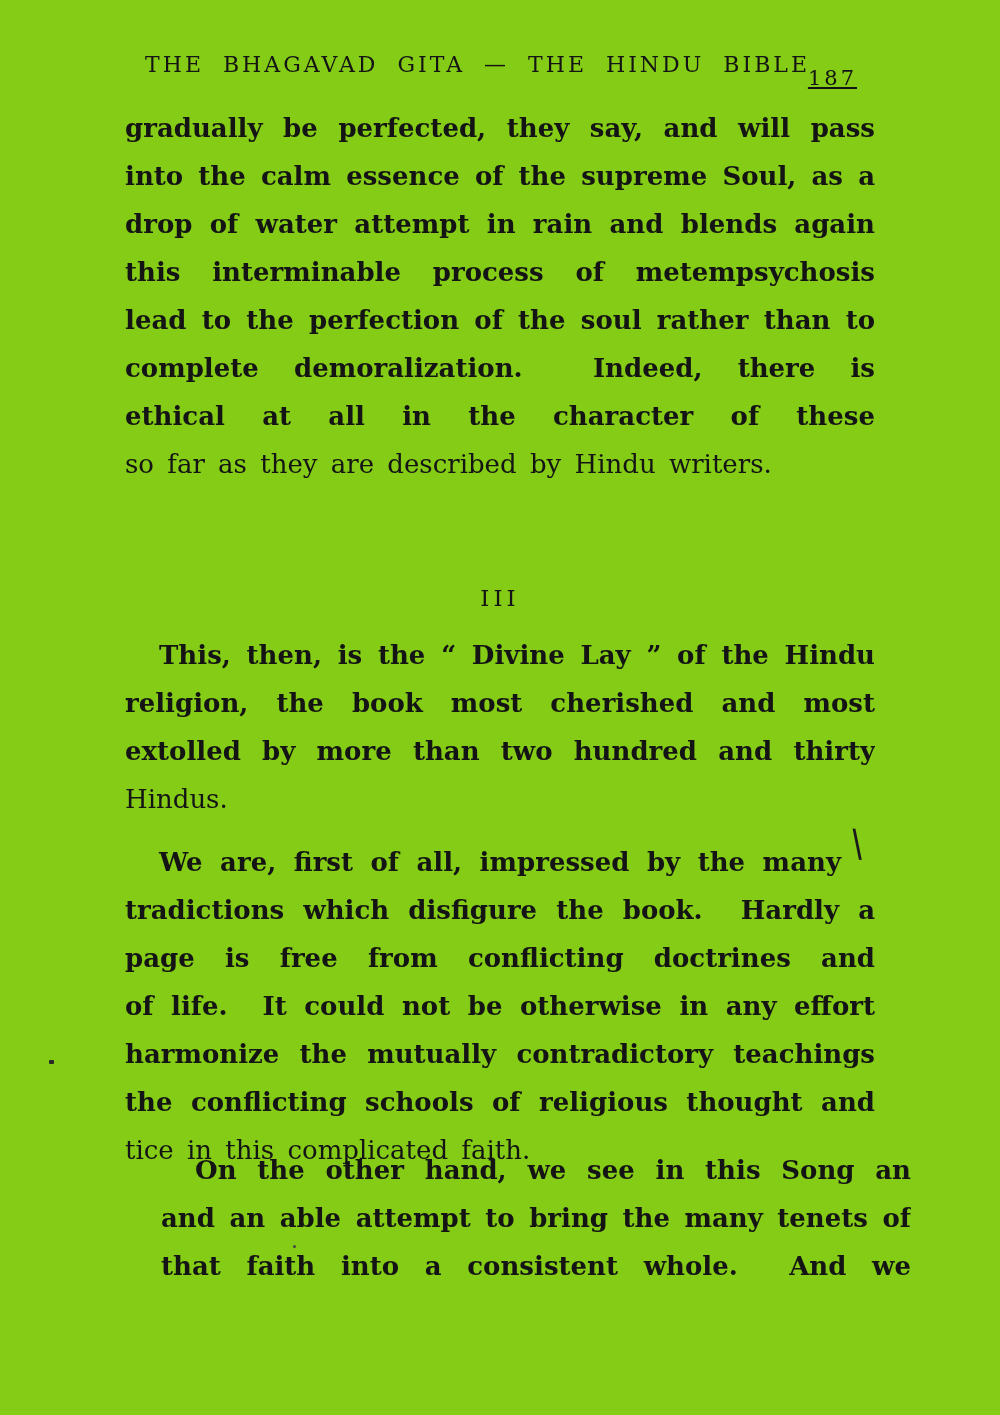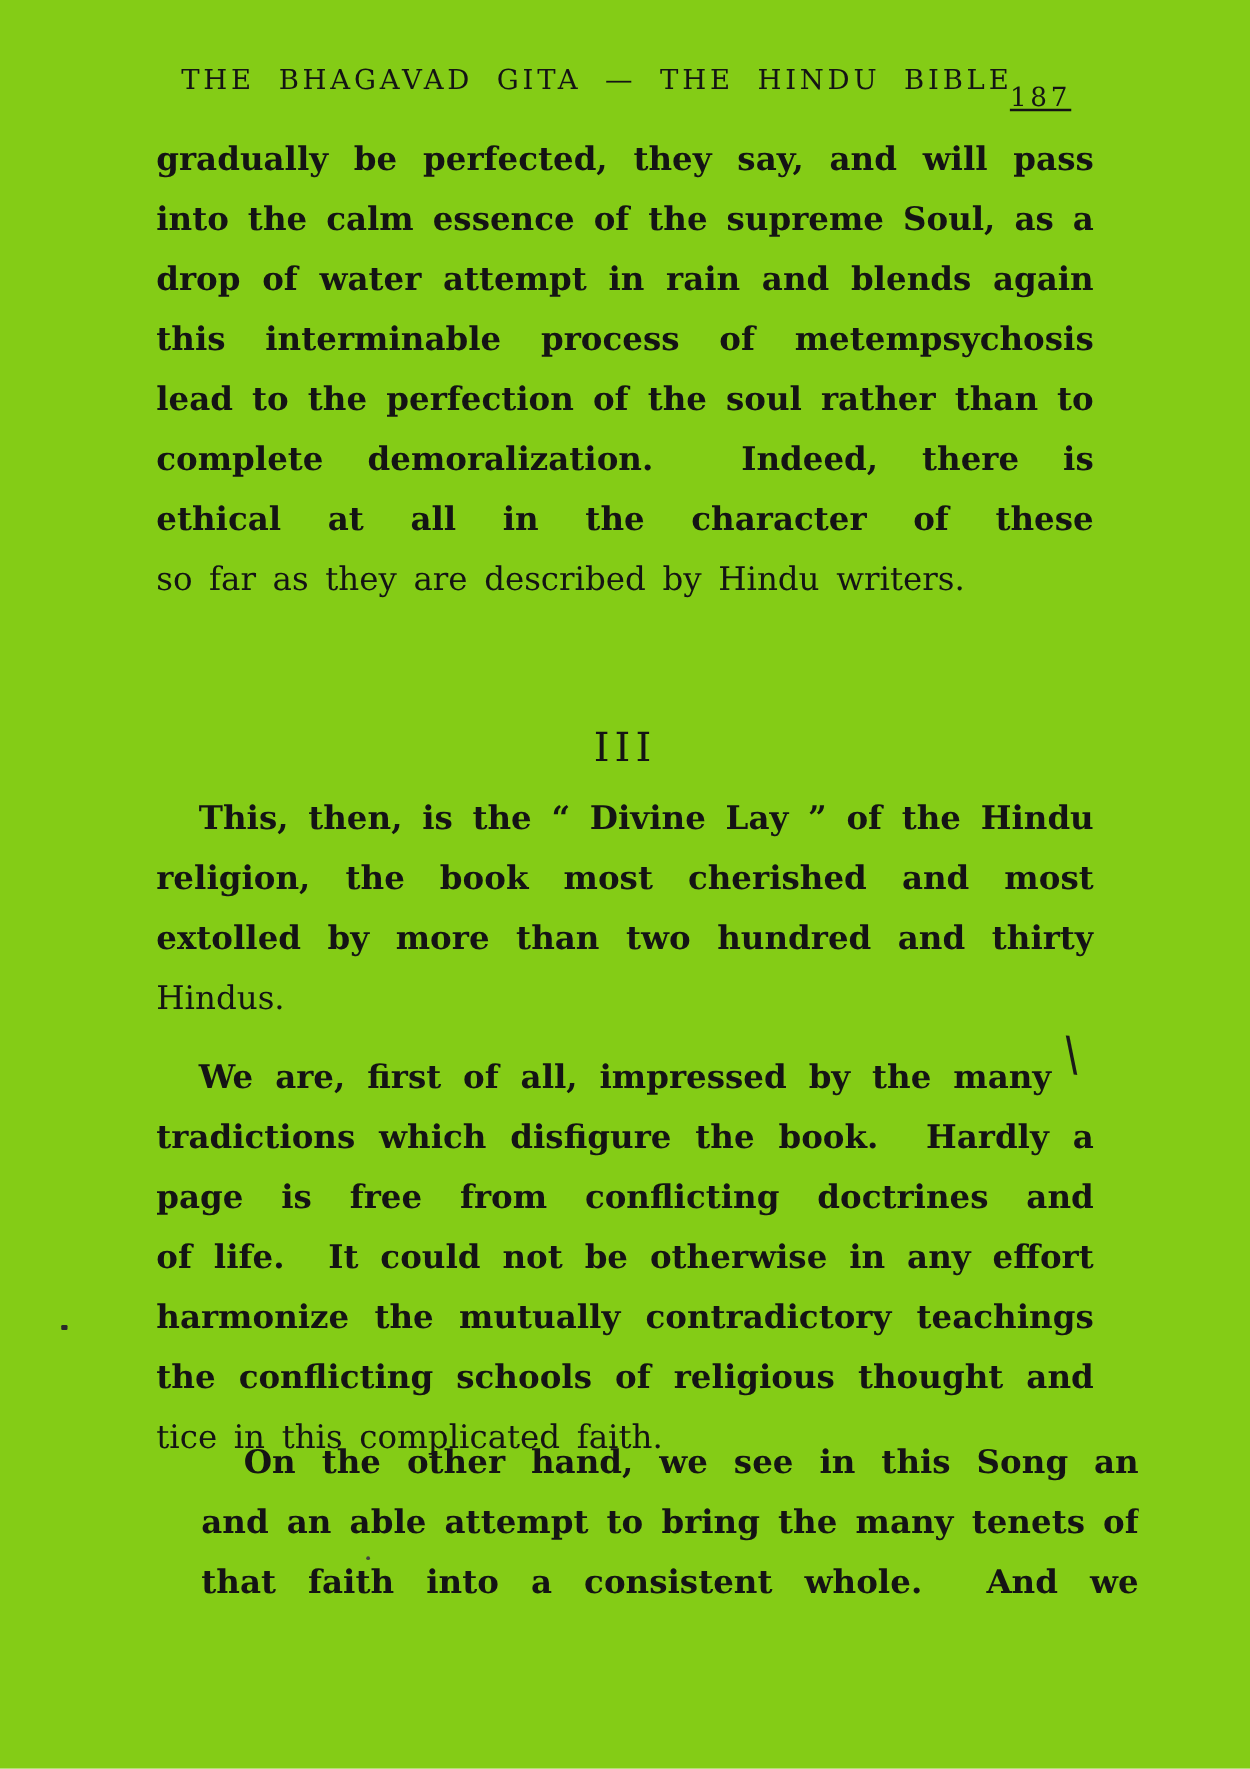--- a/index.html
+++ b/index.html
@@ -58,21 +58,21 @@
   .pad-r { padding-right: 34px; }
   .section-heading {
     position: absolute;
     top: 574px;
     left: 125px;
     width: 750px;
     height: 48px;
     line-height: 48px;
     margin: 0;
     text-align: center;
-    font-size: 32px;
+    font-size: 23px;
     font-weight: normal;
     letter-spacing: 4px;
   }
   .p1 { top: 104px; }
   .p2 { top: 631px; }
   .p3 { top: 838px; }
   .p4 { top: 1146px; margin-left: 36px; }
   .margin-mark {
     position: absolute;
     left: 851px;

